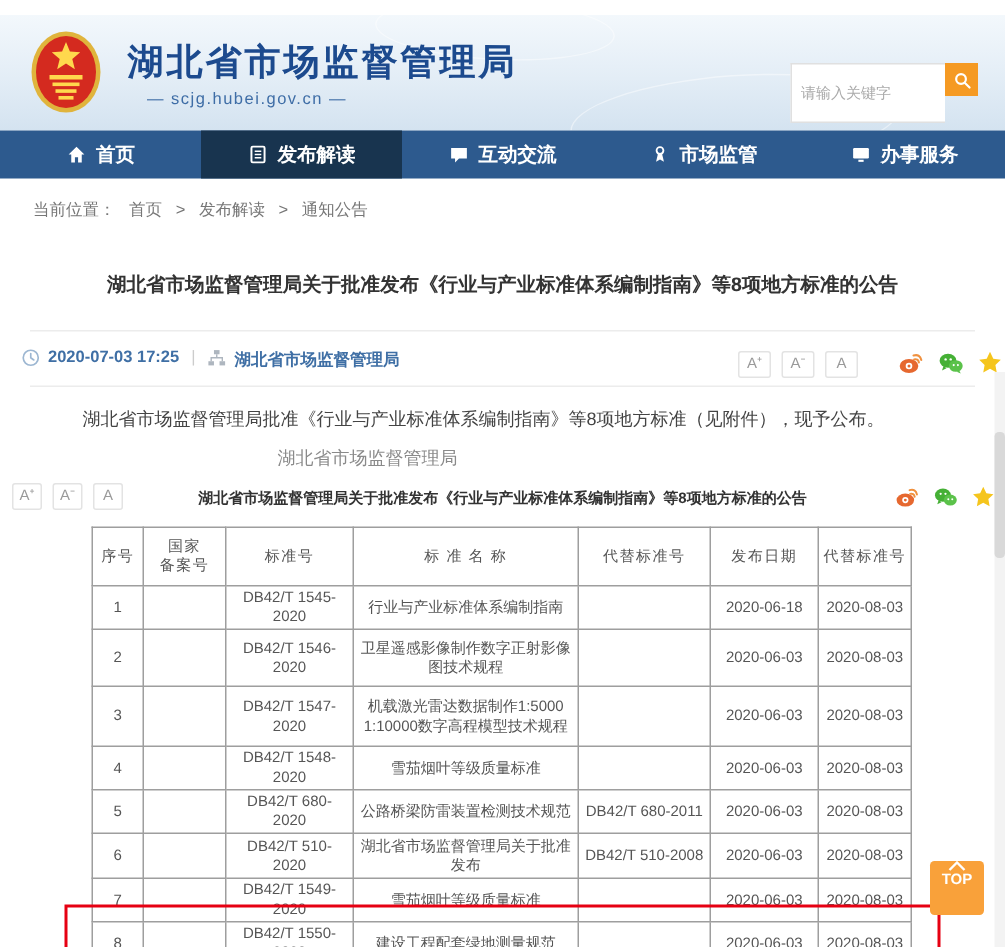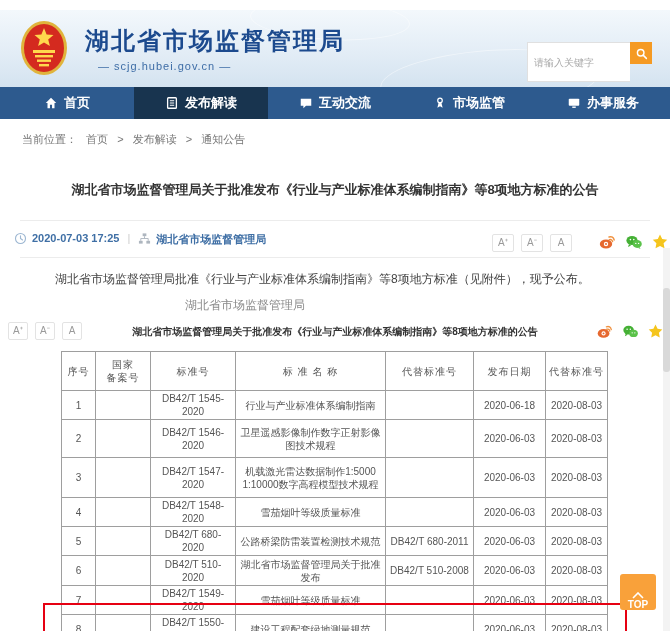--- a/index.html
+++ b/index.html
@@ -64,21 +64,21 @@
     table-layout:fixed; font-family:Liberation Sans, sans-serif; font-size:10px; color:#555; }
   .std-table th, .std-table td { border:1px solid #9e9e9e; text-align:center; vertical-align:middle;
     padding:1px 3px; font-weight:normal; white-space:pre-line; line-height:13px; }
   .std-table thead th { letter-spacing:1px; }
 
   
   .highlight-box { position:absolute; left:43px; top:593px; width:584px; height:37px;
     border:2px solid #e60012; pointer-events:none; }
   .top-btn { position:absolute; left:620px; top:564px; width:36px; height:36px; background:#f9a13a;
     border-radius:3px; color:#fff; display:flex; flex-direction:column; align-items:center;
-    justify-content:flex-end; cursor:pointer; }
+    justify-content:flex-start; cursor:pointer; }
   .top-btn .top-label { font-size:10px; font-weight:bold; line-height:10px; margin-top:1px; }
   .scrollbar-track { position:absolute; right:0; top:238px; width:7px; height:393px; background:#f3f3f3; }
   .scrollbar-thumb { position:absolute; right:0; top:40px; width:7px; height:84px; background:#d9d9d9;
     border-radius:3px; }
 </style>
 </head>
 <body>
 
 <div id="page">
 

